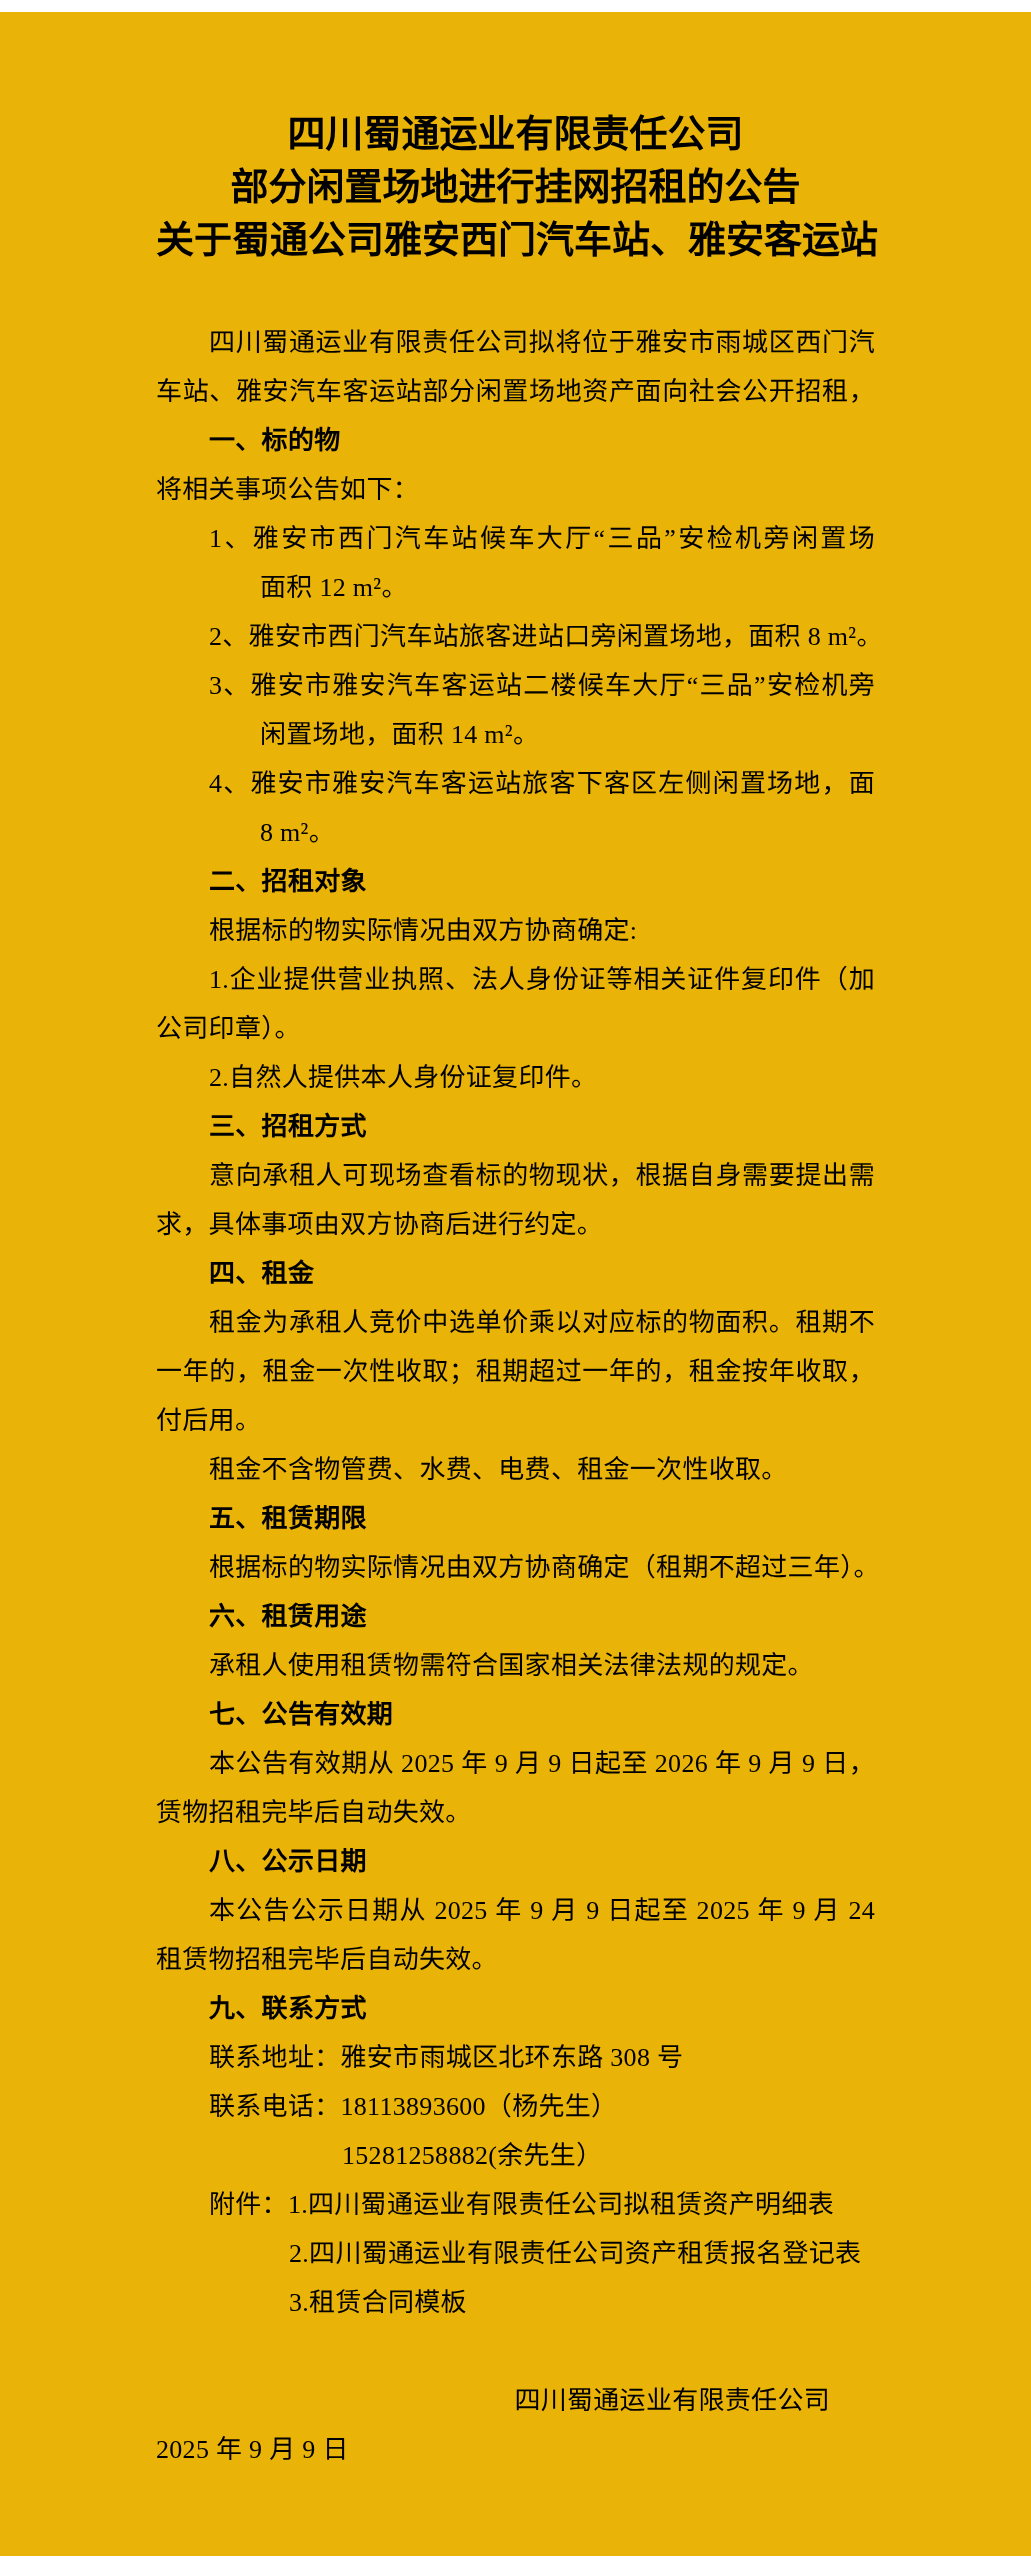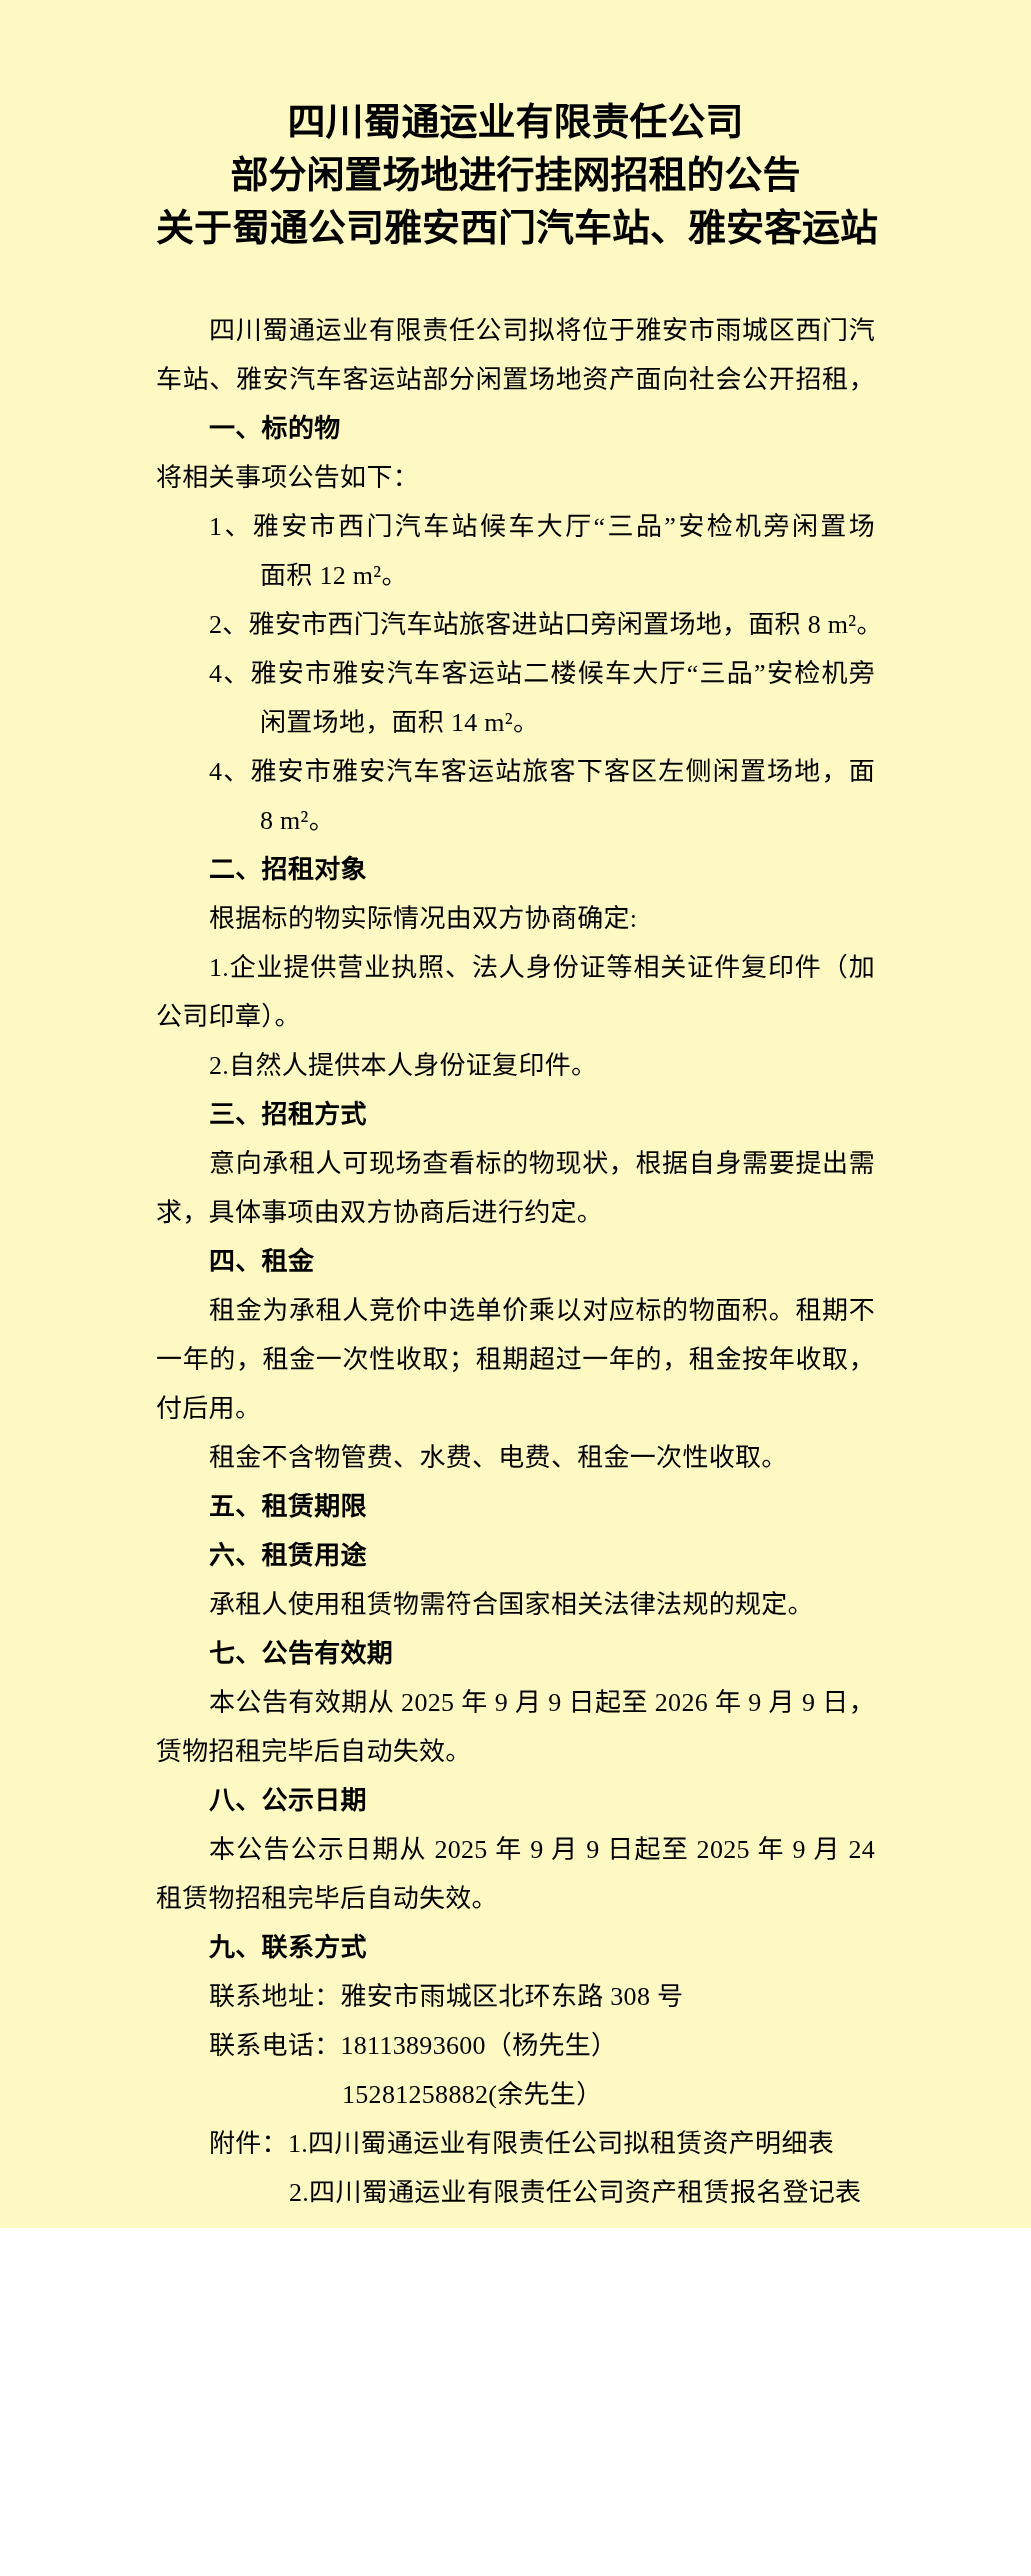--- a/index.html
+++ b/index.html
@@ -1,22 +1,22 @@
 <!DOCTYPE html>
 <html lang="zh-CN" style="font-size:10.4px"><head>
 <meta charset="utf-8">
 <title>公告</title>
 <style>
   html, body { margin: 0; padding: 0; background: #ffffff; }
   .page {
     position: relative;
     width: 1031px;
-    height: 2228px;
-    margin: 0 auto;
-    background: #fef9c3;
+    height: 2544px;
+    margin: 12px auto;
+    background: #eab308;
     color: #000000;
     overflow: hidden;
   }
   .content {
     padding: 96px 156px 0 156px; 
   }
   
   .doc-title { margin: 0 0 51px 0; }
   .title-line {
     font-family: "Liberation Serif", "DejaVu Serif", serif;
@@ -76,38 +76,39 @@
     </div>
 
     <div id="doc-body">
         <div class="line body-first fill">四川蜀通运业有限责任公司拟将位于雅安市雨城区西门汽</div>
         <div class="line body-cont fill">车站、雅安汽车客运站部分闲置场地资产面向社会公开招租，现</div>
         <div class="line heading">一、标的物</div>
         <div class="line body-cont">将相关事项公告如下：</div>
         <div class="line item-first fill">1、雅安市西门汽车站候车大厅“三品”安检机旁闲置场地，</div>
         <div class="line item-cont">面积 12 m²。</div>
         <div class="line item-first">2、雅安市西门汽车站旅客进站口旁闲置场地，面积 8 m²。</div>
-        <div class="line item-first fill">4、雅安市雅安汽车客运站二楼候车大厅“三品”安检机旁</div>
+        <div class="line item-first fill">3、雅安市雅安汽车客运站二楼候车大厅“三品”安检机旁</div>
         <div class="line item-cont">闲置场地，面积 14 m²。</div>
         <div class="line item-first fill">4、雅安市雅安汽车客运站旅客下客区左侧闲置场地，面积</div>
         <div class="line item-cont">8 m²。</div>
         <div class="line heading">二、招租对象</div>
         <div class="line body-first">根据标的物实际情况由双方协商确定:</div>
         <div class="line body-first fill">1.企业提供营业执照、法人身份证等相关证件复印件（加盖</div>
         <div class="line body-cont">公司印章）。</div>
         <div class="line body-first">2.自然人提供本人身份证复印件。</div>
         <div class="line heading">三、招租方式</div>
         <div class="line body-first fill">意向承租人可现场查看标的物现状，根据自身需要提出需</div>
         <div class="line body-cont">求，具体事项由双方协商后进行约定。</div>
         <div class="line heading">四、租金</div>
         <div class="line body-first fill">租金为承租人竞价中选单价乘以对应标的物面积。租期不满</div>
         <div class="line body-cont fill">一年的，租金一次性收取；租期超过一年的，租金按年收取，先</div>
         <div class="line body-cont">付后用。</div>
         <div class="line body-first">租金不含物管费、水费、电费、租金一次性收取。</div>
         <div class="line heading">五、租赁期限</div>
+        <div class="line body-first">根据标的物实际情况由双方协商确定（租期不超过三年）。</div>
         <div class="line heading">六、租赁用途</div>
         <div class="line body-first">承租人使用租赁物需符合国家相关法律法规的规定。</div>
         <div class="line heading">七、公告有效期</div>
         <div class="line body-first fill">本公告有效期从 2025 年 9 月 9 日起至 2026 年 9 月 9 日，租</div>
         <div class="line body-cont">赁物招租完毕后自动失效。</div>
         <div class="line heading">八、公示日期</div>
         <div class="line body-first fill">本公告公示日期从 2025 年 9 月 9 日起至 2025 年 9 月 24 日，</div>
         <div class="line body-cont">租赁物招租完毕后自动失效。</div>
         <div class="line heading">九、联系方式</div>
         <div class="line body-first">联系地址：雅安市雨城区北环东路 308 号</div>

